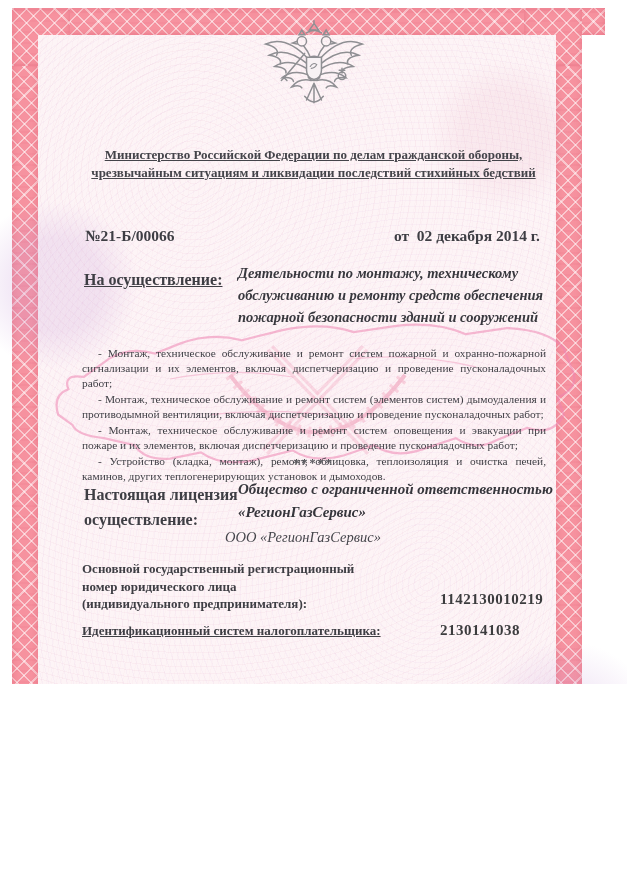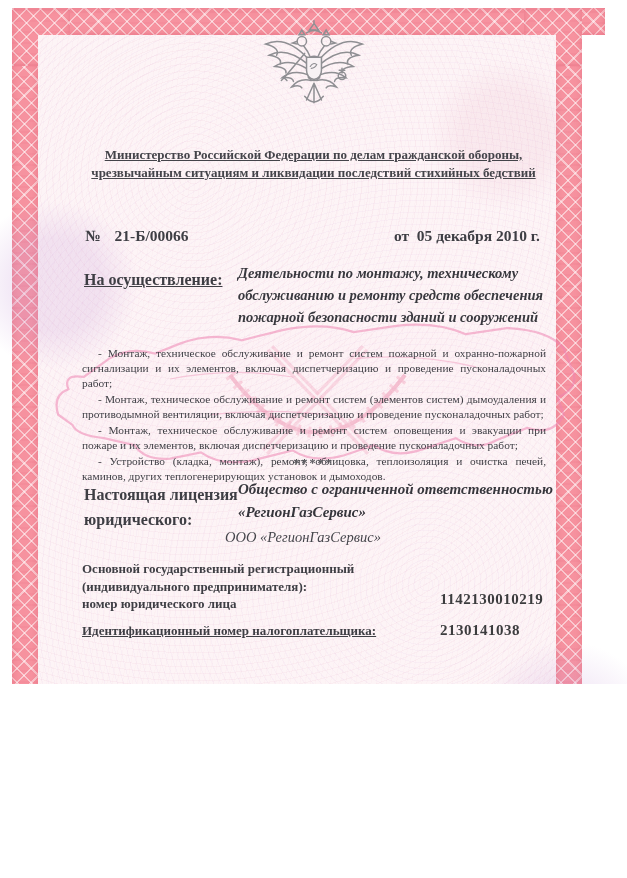--- a/index.html
+++ b/index.html
@@ -51,21 +51,21 @@
   .wreath-wm{position:absolute;left:205px;top:330px;width:225px;height:150px;opacity:.5;pointer-events:none;}
   .coat{position:absolute;left:258px;top:18px;width:112px;height:110px;}
   
   .abs{position:absolute;}
   .center{left:0;width:627px;text-align:center;}
   .ministry{top:146px;font-weight:bold;font-size:13px;line-height:18px;color:#44444a;}
   .ministry .u{text-decoration:underline;}
   .doc-title{top:192px;font-size:28px;font-weight:bold;letter-spacing:1.5px;color:#3e3e44;}
   .numrow{top:227px;font-size:15.5px;font-weight:bold;color:#3e3e44;}
   .lic-no{left:85px;}
-  .lic-no .val{margin-left:14px;}
+  .lic-no .val{}
   .lic-date{right:87px;white-space:pre;}
   .lbl{font-weight:bold;font-size:16px;color:#3e3e44;}
   .lbl.u{text-decoration:underline;}
   .activity-lbl{left:84px;top:271px;}
   .activity-txt{left:238px;top:263px;width:312px;font-size:14.5px;font-weight:bold;font-style:italic;line-height:1.5;color:#38383e;}
   .works-head{left:82px;top:331px;font-size:13.5px;}
   .works{left:82px;top:346px;width:464px;font-size:11.4px;line-height:1.32;text-align:justify;color:#3f3f45;}
   .works p{margin:0 0 1px 0;text-indent:16px;}
   .stars{top:456px;font-size:12px;font-weight:bold;letter-spacing:2px;color:#55555a;}
   .grantee-lbl{left:84px;top:483px;line-height:1.55;}
@@ -156,49 +156,49 @@
 
   <div class="abs center ministry">
     <div class="u">Министерство Российской Федерации по делам гражданской обороны,</div>
     <div class="u">чрезвычайным ситуациям и ликвидации последствий стихийных бедствий</div>
   </div>
 
 
   <div class="abs numrow lic-no">
     <span>№</span><span class="val">21-Б/00066</span>
   </div>
-  <div class="abs numrow lic-date">от  05 декабря 2010 г.</div>
+  <div class="abs numrow lic-date">от  02 декабря 2014 г.</div>
 
   <div class="abs lbl u activity-lbl">На осуществление:</div>
   <div class="abs activity-txt">Деятельности по монтажу, техническому обслуживанию и ремонту средств обеспечения пожарной безопасности зданий и сооружений</div>
 
   <div class="abs works">
     <p>- Монтаж, техническое обслуживание и ремонт систем пожарной и охранно-пожарной сигнализации и их элементов, включая диспетчеризацию и проведение пусконаладочных работ;</p>
     <p>- Монтаж, техническое обслуживание и ремонт систем (элементов систем) дымоудаления и противодымной вентиляции, включая диспетчеризацию и проведение пусконаладочных работ;</p>
     <p>- Монтаж, техническое обслуживание и ремонт систем оповещения и эвакуации при пожаре и их элементов, включая диспетчеризацию и проведение пусконаладочных работ;</p>
     <p>- Устройство (кладка, монтаж), ремонт, облицовка, теплоизоляция и очистка печей, каминов, других теплогенерирующих установок и дымоходов.</p>
   </div>
 
   <div class="abs center stars">*****</div>
 
   <div class="abs lbl grantee-lbl">
     <div>Настоящая лицензия</div>
-    <div>юридического:</div>
+    <div>осуществление:</div>
   </div>
   <div class="abs grantee-name">Общество с ограниченной ответственностью «РегионГазСервис»</div>
   <div class="abs grantee-short">ООО «РегионГазСервис»</div>
 
   <div class="abs lbl ogrn-lbl">
     <div class="u">Основной государственный регистрационный</div>
+    <div class="u">номер юридического лица</div>
     <div class="u">(индивидуального предпринимателя):</div>
-    <div class="u">номер юридического лица</div>
   </div>
   <div class="abs ogrn-val">1142130010219</div>
 
-  <div class="abs lbl u inn-lbl">Идентификационный номер налогоплательщика:</div>
+  <div class="abs lbl u inn-lbl">Идентификационный систем налогоплательщика:</div>
   <div class="abs inn-val">2130141038</div>
 
   <div class="abs blank-no">
     <span class="sym">№</span><span class="val">136541</span>
   </div>
 
   <div class="abs center fineprint">© С.-Петербург ФГУП "Типография № 12 им. М.И. Лозинского". Лицензия 05-05-09/19 ИНН 7806037741. Зак. 160066. Тир. 4750. 2016 г. Уровень "Б"</div>
 
 </div>
 

